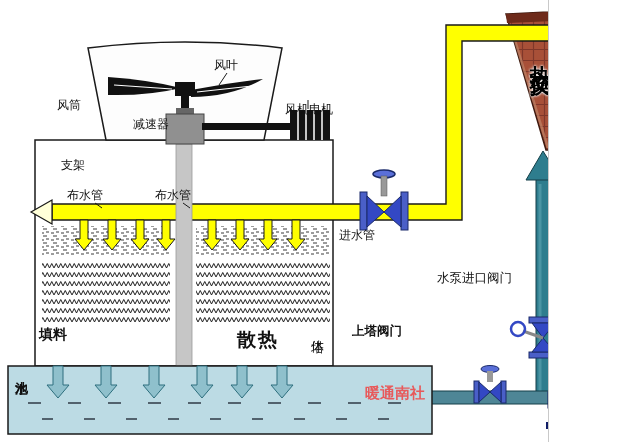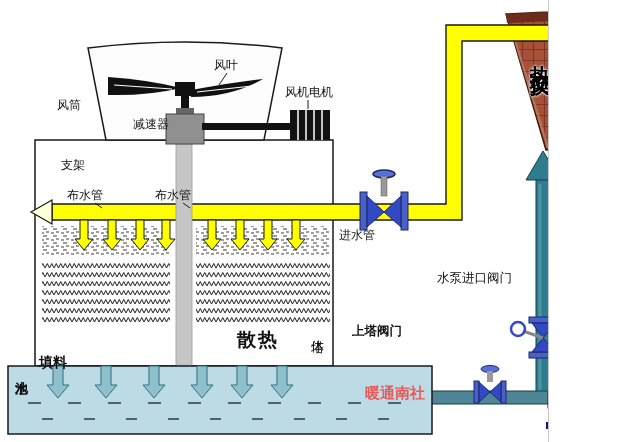--- a/index.html
+++ b/index.html
@@ -9,21 +9,21 @@
     position:relative; width:548px; height:442px;
     background:#ffffff; overflow:hidden; outline:1px solid #c9c9c9;
   }
   #canvas svg { position:absolute; left:0; top:0; }
   .lbl {
     position:absolute; color:#111; font-size:12px; line-height:1.15;
     white-space:nowrap; z-index:5;
   }
   .v { writing-mode:vertical-rl; text-orientation:upright; white-space:normal; }
   .b { font-weight:bold; }
-  .lbl-fill { font-size:14px; font-weight:bold;margin-top:28px; }
+  .lbl-fill { font-size:14px; font-weight:bold; }
   .lbl-heat { font-size:19px; font-weight:bold; letter-spacing:2px; }
   .lbl-hx {
     font-size:21px; font-weight:bold; letter-spacing:5px; color:#000;
     text-shadow:0 0 3px #fff, 0 0 2px #fff;
   }
   .lbl-hx-equip { font-size:20px; font-weight:bold; letter-spacing:2px; }
   .wm-green { font-size:15px; font-weight:bold; color:#ef4444; opacity:.85; }
   .wm-white {
     font-size:16px; font-weight:bold; color:#ffffff;
     text-shadow:1px 1px 2px rgba(40,40,40,.6);
@@ -179,21 +179,21 @@
     <rect x="576" y="388" width="10" height="24" fill="#2940d6" stroke="#0e1a5e"></rect>
     <rect x="586" y="368" width="46" height="44" rx="3" fill="#2940d6" stroke="#0e1a5e"></rect>
     <path d="M592,370 V410 M598,370 V410 M604,370 V410 M610,370 V410 M616,370 V410 M622,370 V410 M628,370 V410" stroke="#0e1a5e" stroke-width="1.2" fill="none"></path>
     <rect x="632" y="376" width="7" height="28" fill="#1b2aa0" stroke="#0e1a5e"></rect>
   </g>
 </svg>
 
 <div class="lbl" style="left:214px;top:59px;">风叶</div>
 <div class="lbl" style="left:57px;top:99px;">风筒</div>
 <div class="lbl" style="left:133px;top:118px;">减速器</div>
-<div class="lbl" style="left:285px;top:86px;">风机电机</div>
+<div class="lbl" style="left:285px;top:104px;font-family:Liberation Mono, monospace;">风机电机</div>
 <div class="lbl" style="left:61px;top:159px;">支架</div>
 <div class="lbl" style="left:67px;top:189px;">布水管</div>
 <div class="lbl" style="left:155px;top:189px;">布水管</div>
 <div class="lbl" style="left:339px;top:229px;">进水管</div>
 <div class="lbl lbl-fill" style="left:39px;top:326px;">填料</div>
 <div class="lbl lbl-heat" style="left:237px;top:329px;">散热</div>
 <div class="lbl v" style="left:309px;top:330px;font-size:13px;">塔体</div>
 <div class="lbl v b" style="left:13px;top:371px;font-size:13px;">水池</div>
 <div class="lbl" style="left:352px;top:324px;font-size:12.5px;font-weight:bold;">上塔阀门</div>
 <div class="lbl" style="left:437px;top:271px;font-size:12.5px;">水泵进口阀门</div>

